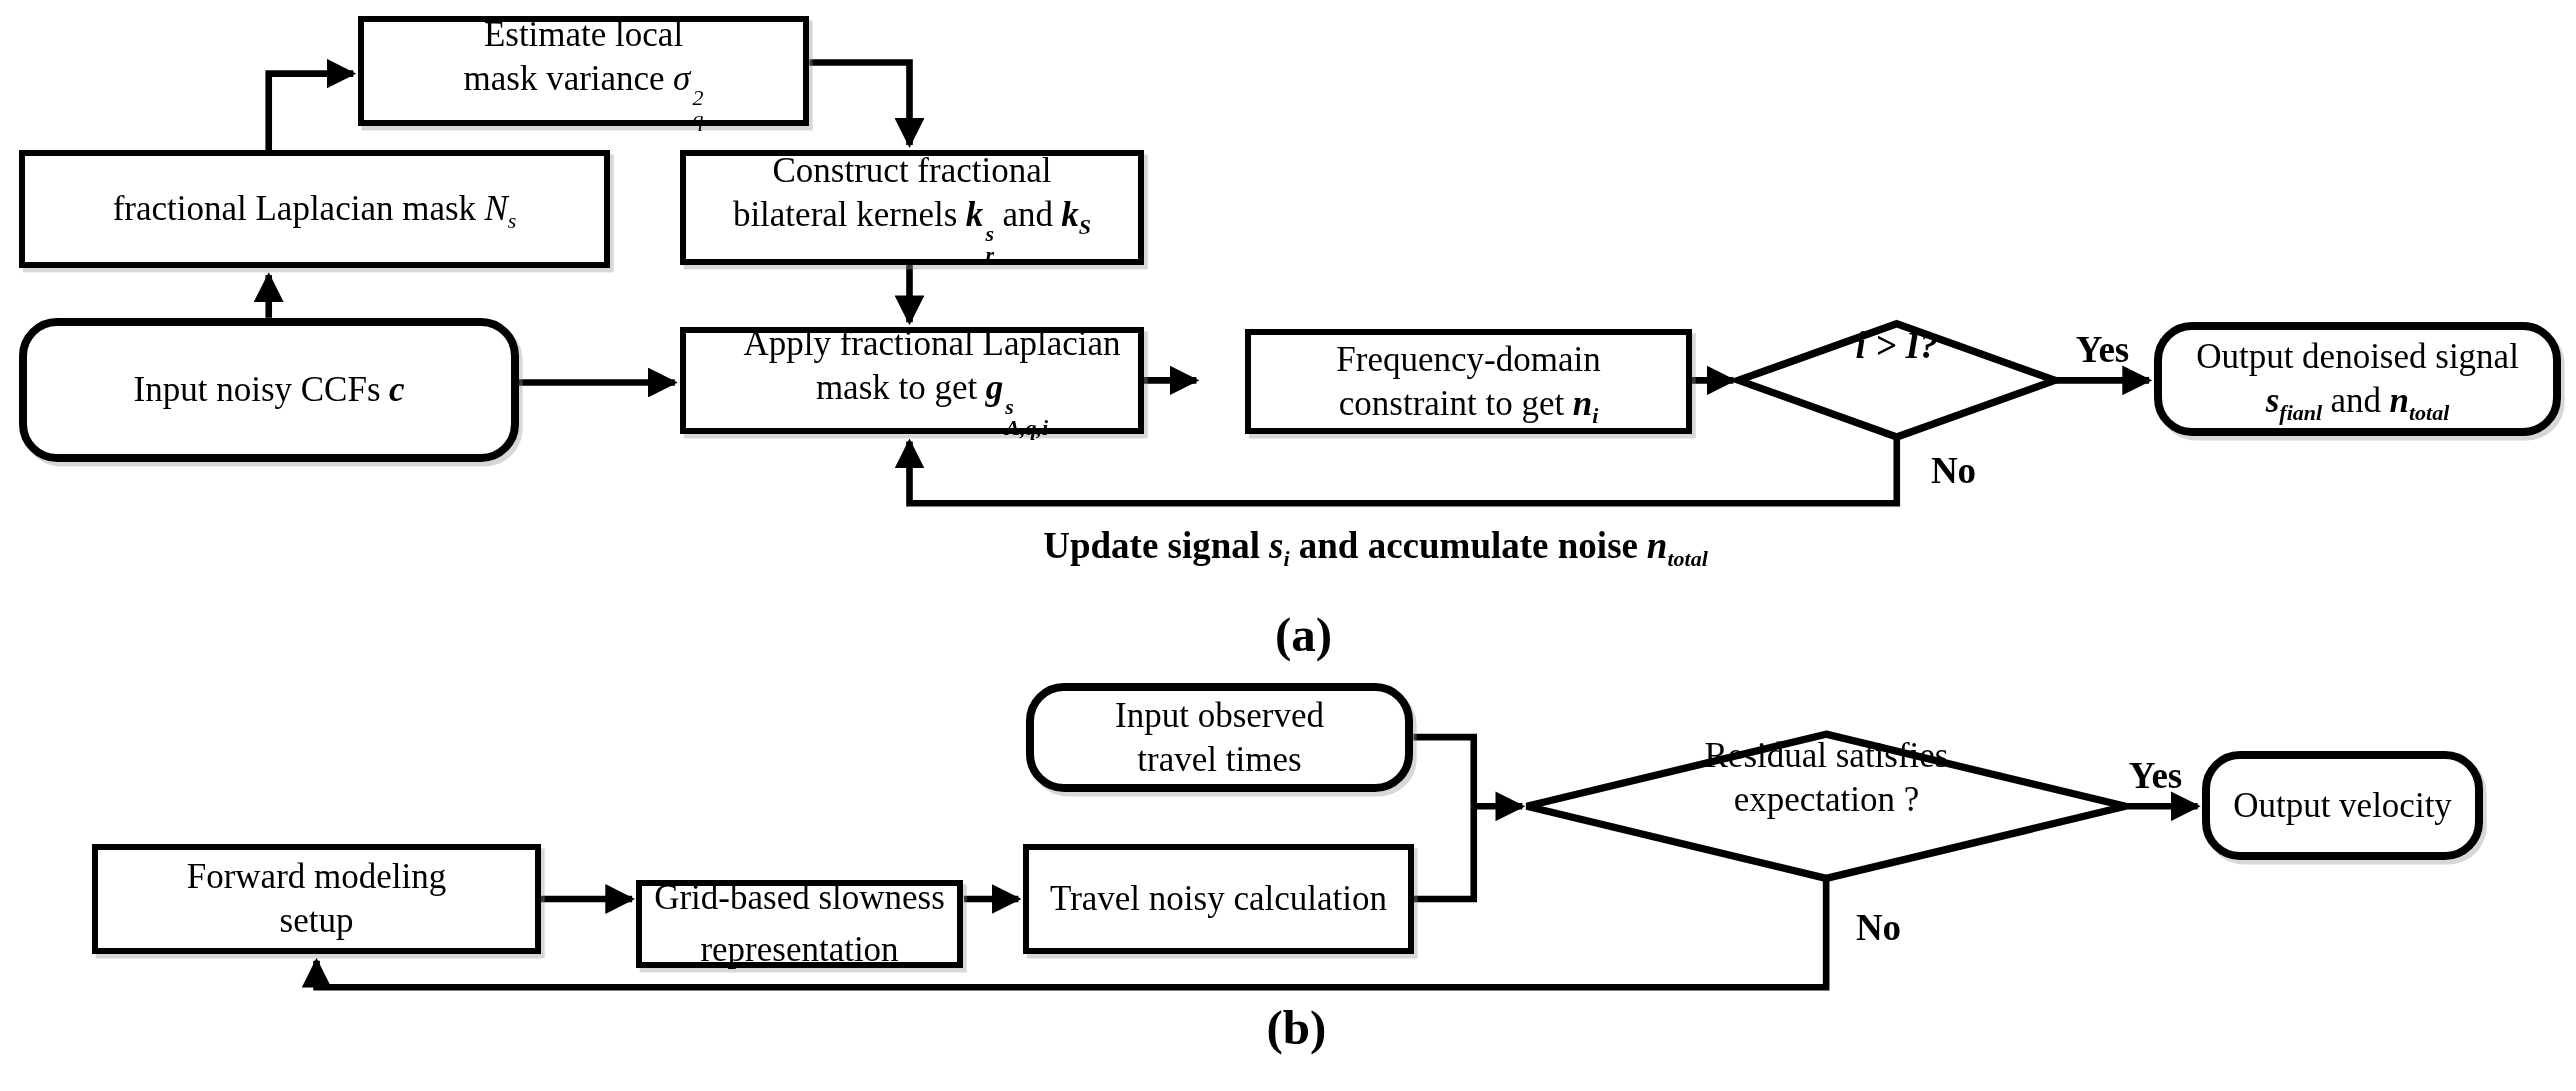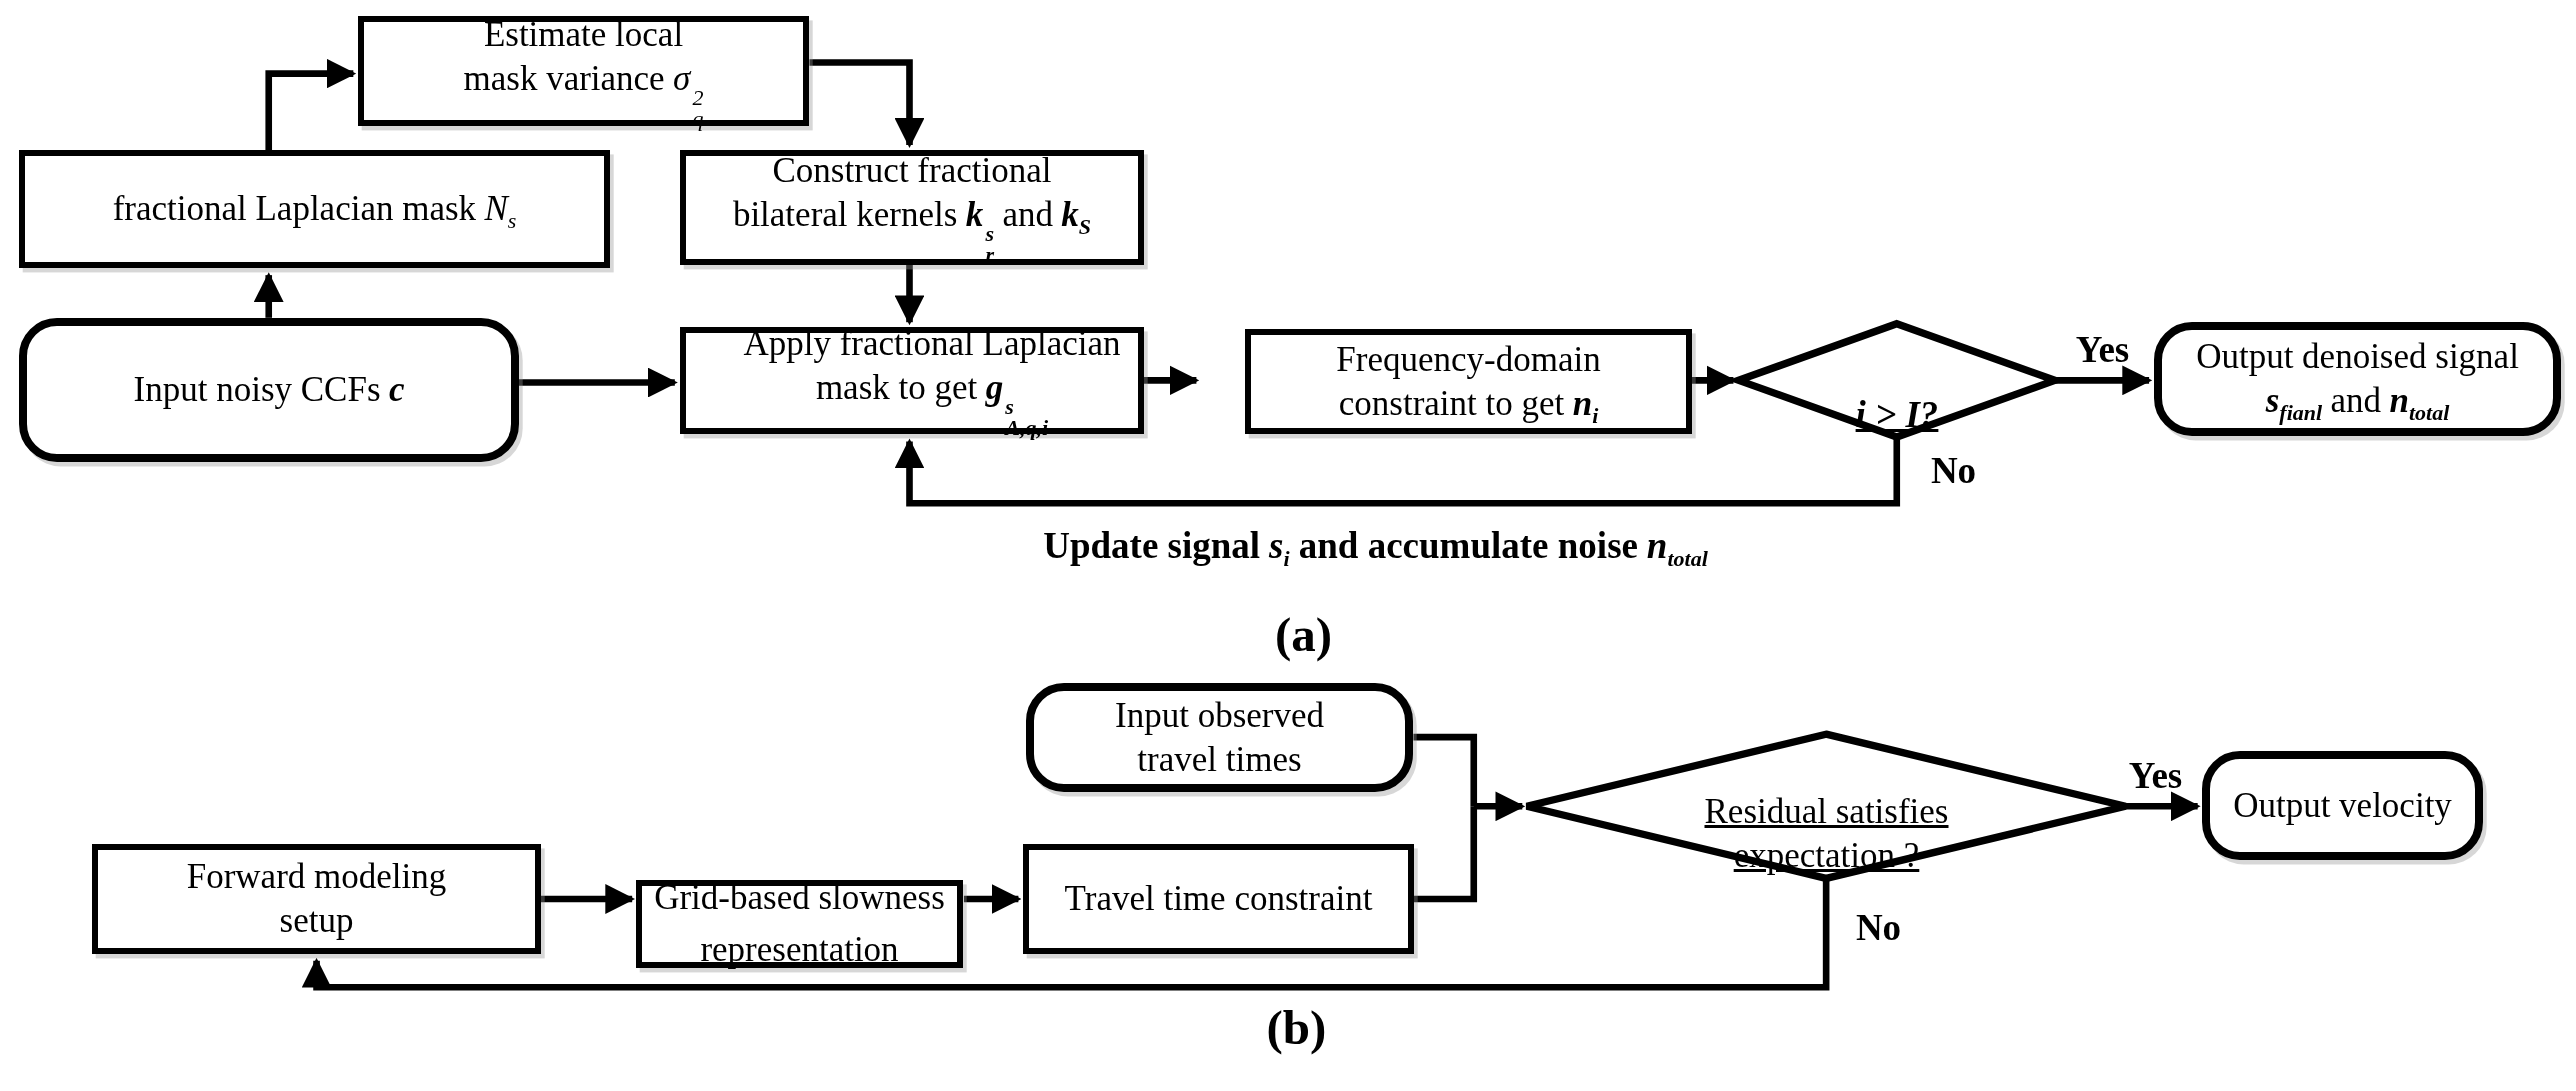--- a/index.html
+++ b/index.html
@@ -3,22 +3,22 @@
 <meta charset="utf-8">
 <style>
   html,body{margin:0;padding:0;background:#ffffff;}
   #canvas{position:relative;width:2576px;height:1091px;background:#ffffff;overflow:hidden;
           font-family:"Liberation Serif","DejaVu Serif",serif;color:#000;}
   #wires{position:absolute;left:0;top:0;z-index:1;}
   .node{position:absolute;z-index:2;background:#ffffff;border:6.6px solid #000;box-sizing:border-box;
         display:flex;flex-direction:column;justify-content:center;align-items:center;text-align:center;
         font-size:35px;line-height:44px;box-shadow:3.7px 4.4px 0 rgba(150,150,150,0.38);}
   .round{border-width:8.8px;border-radius:38px;}
-  .dtext{position:absolute;z-index:3;display:flex;flex-direction:column;justify-content:flex-end;
-         align-items:center;text-align:center;font-size:35px;line-height:44px;background:transparent;text-decoration:underline;}
+  .dtext{position:absolute;z-index:3;display:flex;flex-direction:column;justify-content:flex-start;
+         align-items:center;text-align:center;font-size:35px;line-height:44px;background:transparent;}
   .lbl{position:absolute;z-index:3;font-weight:700;font-size:37px;line-height:41px;text-align:center;white-space:nowrap;}
   .cap{font-size:49px;font-weight:700;}
   .ln{display:block;white-space:nowrap;}
   .it{font-style:italic;}
   .bi{font-style:italic;font-weight:700;}
   .fml{margin-left:0.24em;white-space:nowrap;}
   .conj{margin:0 0.24em;font-style:normal;font-weight:inherit;}
   sub.s{font-size:22px;font-style:italic;line-height:0;}
   .stack{display:inline-flex;flex-direction:column;align-items:flex-start;font-size:22px;line-height:21.3px;
          vertical-align:-14.7px;margin-left:2.2px;font-style:italic;font-weight:inherit;}
@@ -123,21 +123,21 @@
     <div class="ln">Forward modeling</div>
     <div class="ln">setup</div>
   </div>
 
   <div class="node" style="left:636px;top:880px;width:327px;height:88px;gap:8px;">
     <div class="ln">Grid-based slowness</div>
     <div class="ln">representation</div>
   </div>
 
   <div class="node" style="left:1023px;top:844px;width:391px;height:110px;">
-    <div class="ln">Travel time constraint</div>
+    <div class="ln">Travel noisy calculation</div>
   </div>
 
   <div class="dtext" style="left:1527px;top:734px;width:599px;height:144px;">
     <div class="ln">Residual satisfies</div>
     <div class="ln">expectation ?</div>
   </div>
 
   <div class="node round" style="left:2202px;top:751px;width:281px;height:109px;">
     <div class="ln">Output velocity</div>
   </div>

